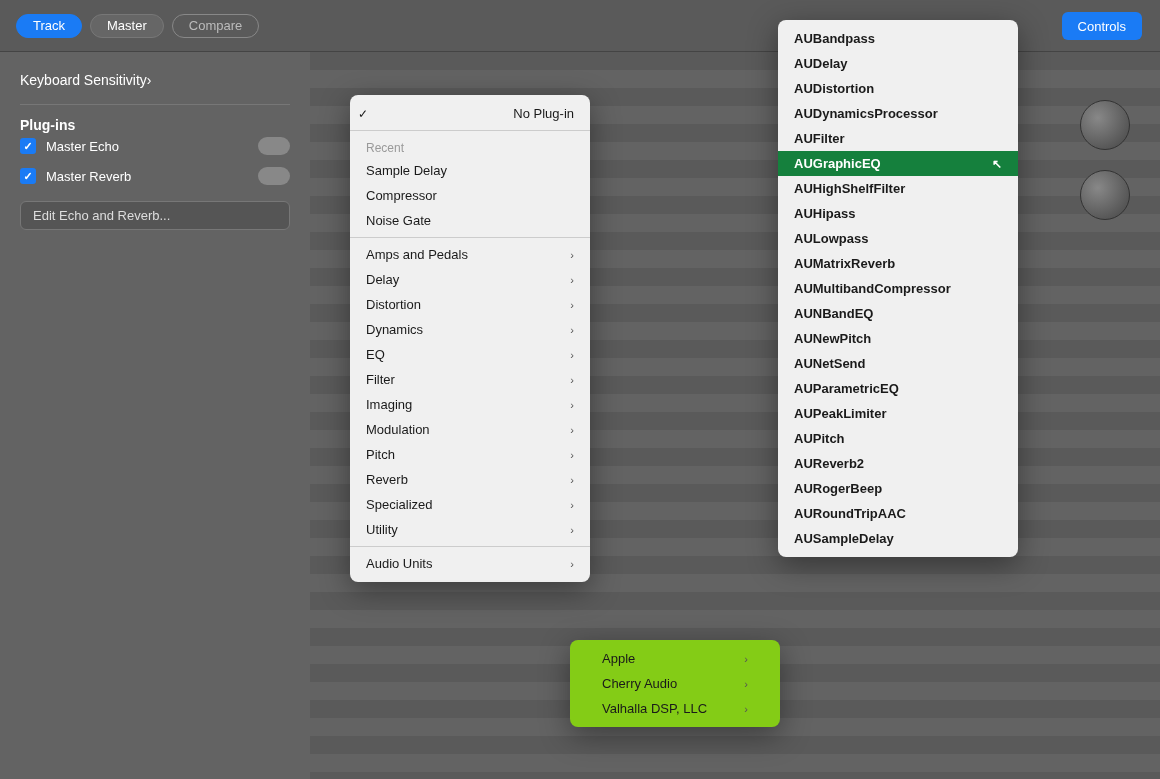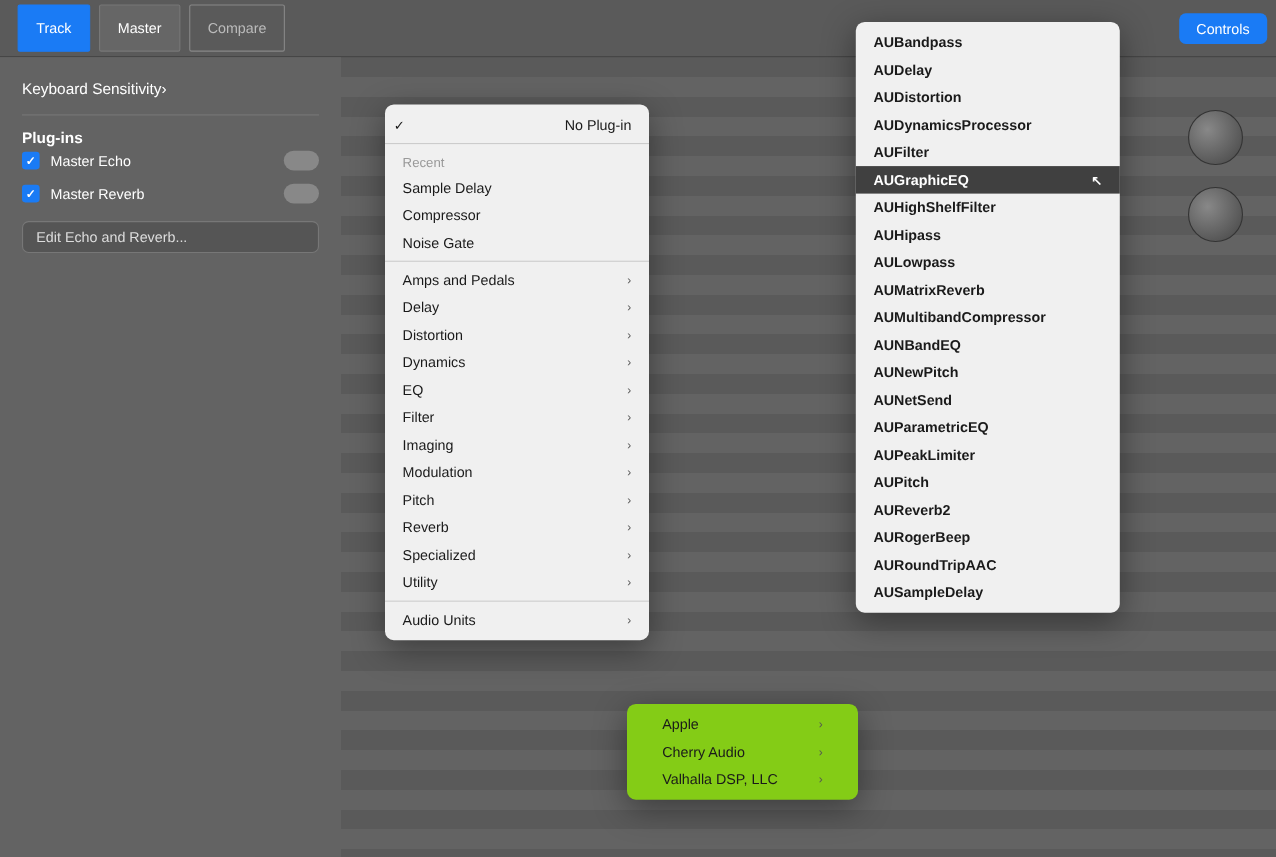--- a/index.html
+++ b/index.html
@@ -28,23 +28,23 @@
       height: 52px;
       background: #5a5a5a;
       display: flex;
       align-items: center;
       padding: 0 16px;
       gap: 8px;
       border-bottom: 1px solid #444;
     }
 
     .toolbar-btn {
-      height: 43px;
+      height: 24px;
       padding: 0 16px;
-      border-radius: 2px;
+      border-radius: 14px;
       border: 1px solid #777;
       font-size: 13px;
       cursor: pointer;
       color: #fff;
       background: #666;
     }
 
     .toolbar-btn.active {
       background: #1a7bf5;
       border-color: #1a7bf5;
@@ -52,21 +52,21 @@
     }
 
     .toolbar-btn.compare {
       background: transparent;
       border-color: #888;
       color: #bbb;
     }
 
     .toolbar-right {
       position: absolute;
-      right: 8px;
+      right: 18px;
       top: 12px;
       margin-left: 28px;
     }
 
     .controls-btn {
       height: 28px;
       padding: 0 16px;
       border-radius: 6px;
       border: none;
       font-size: 13px;
@@ -265,21 +265,21 @@
       width: 240px;
       background: #f0f0f0;
       border-radius: 8px;
       box-shadow: 0 8px 30px rgba(0,0,0,0.4);
       padding: 6px 0;
       z-index: 12;
       font-weight: bold;
     }
 
     .menu-item-highlighted {
-      background: #404040;
+      background: #15803d;
       color: white !important;
       padding: 5px 16px;
       font-size: 13px;
       cursor: pointer;
       display: flex;
       align-items: center;
       justify-content: space-between;
     }
 
     

